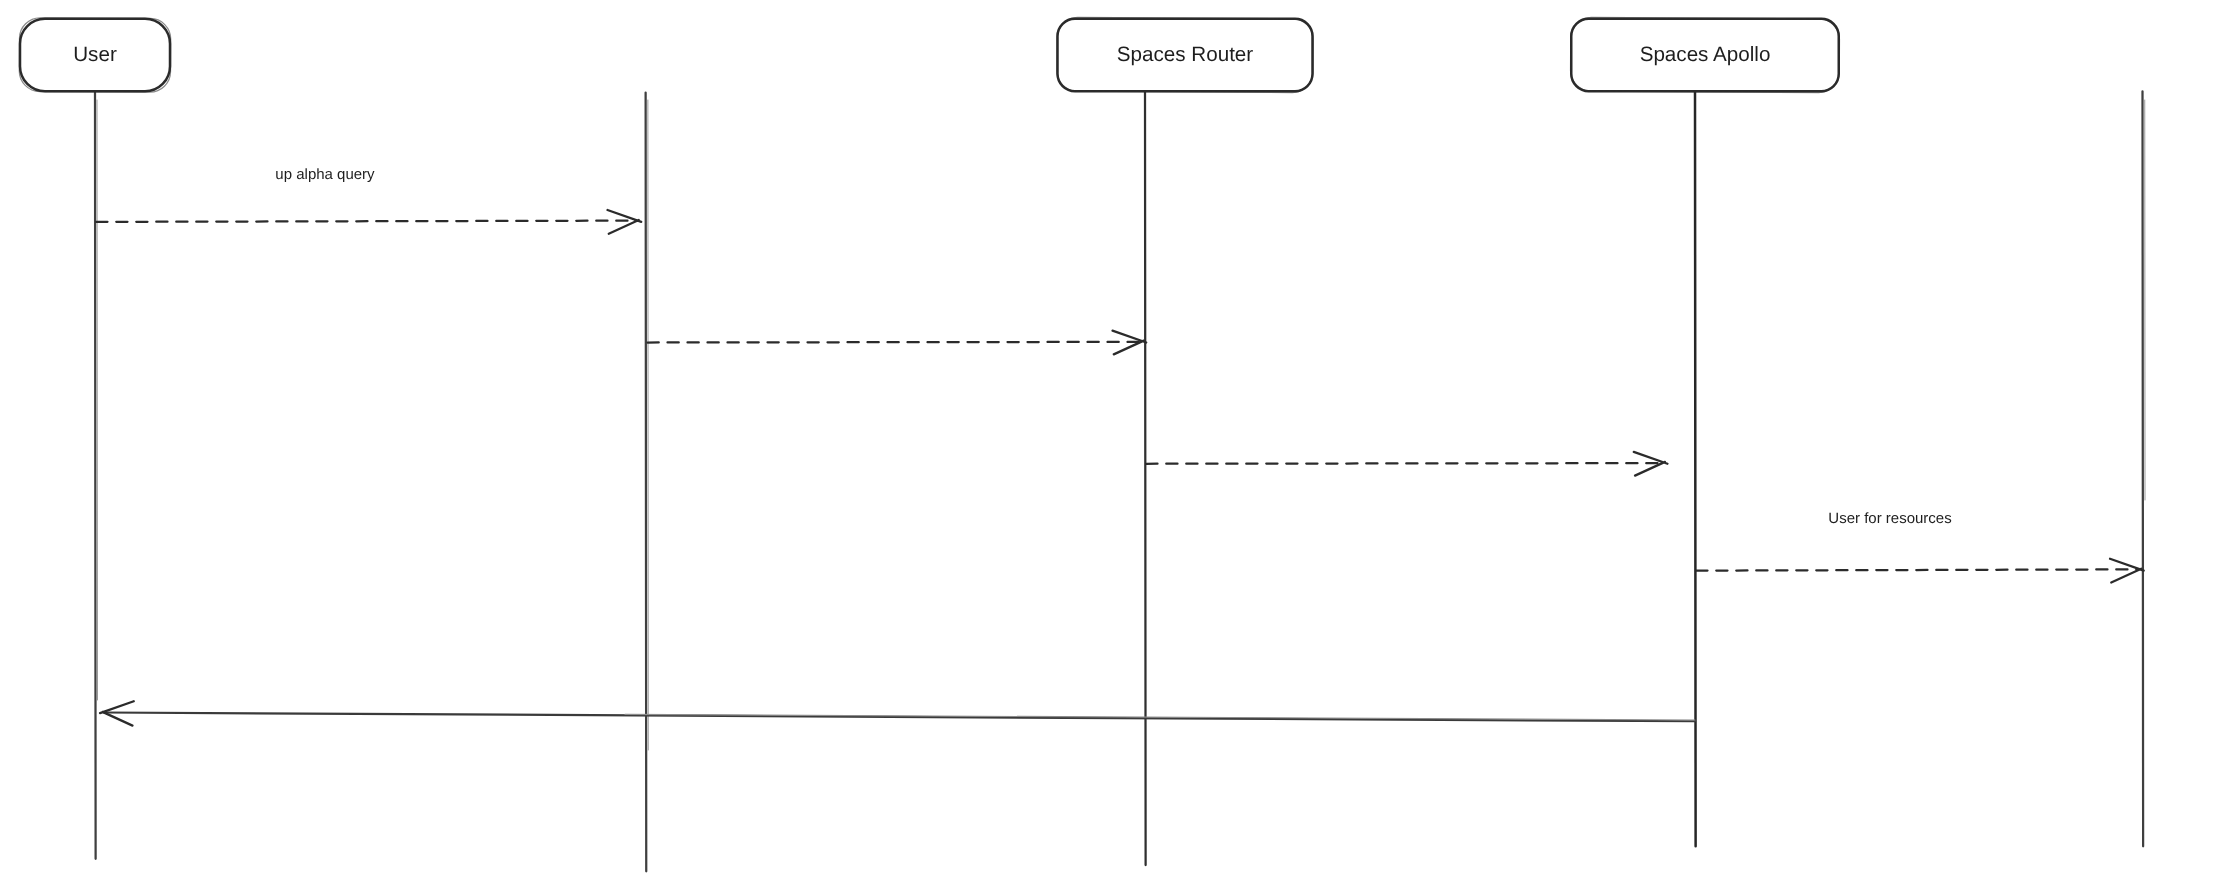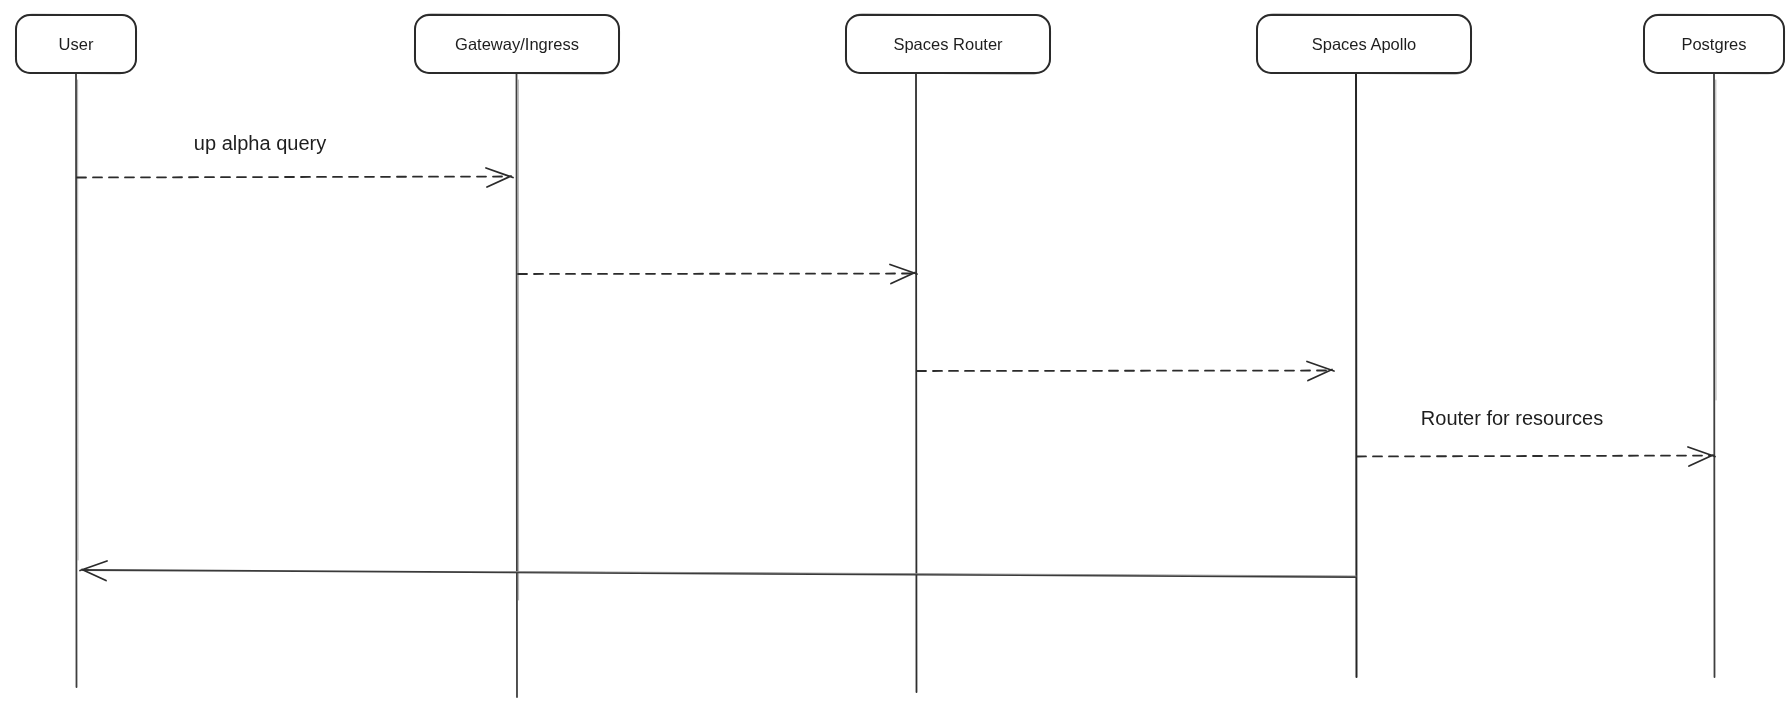--- a/index.html
+++ b/index.html
@@ -30,21 +30,21 @@
     position:absolute;inset:-2px;
     border:1.3px solid rgba(43,43,43,0.55);
     border-radius:17px;
     transform:rotate(0.35deg);
     pointer-events:none;
   }
   .actor-label{white-space:nowrap;}
   .msg-label{
     position:absolute;
     transform:translateX(-50%);
-    font-size:20px;
+    font-size:12px;
     color:#1e1e1e;
     white-space:nowrap;
     z-index:3;
   }
 </style>
 </head>
 <body>
 
 <div class="canvas">
 
@@ -89,37 +89,31 @@
       <path d="M1688 447 L1715 456.5 M1689 466 L1713 455"></path>
     </g>
 
     <g stroke="#2b2b2b">
       <path d="M1356 577 L83 570" stroke="#3a3a3a"></path>
       <path d="M1356 576 L500 571.5" stroke="#8c8c8c" stroke-width="0.9"></path>
       <path d="M107 561 L80 570.5 M106 580.5 L82 569.5"></path>
     </g>
   </svg>
 
-  <div class="actor" style="left:15px;width:122px;">
+  <div class="actor" style="left:15px;width:122px;border-radius:21px;">
     <span class="actor-label">User</span>
   </div>
 
-  <div class="actor" style="left:414px;width:206px;">
-    <span class="actor-label">Gateway/Ingress</span>
-  </div>
 
   <div class="actor" style="left:845px;width:206px;">
     <span class="actor-label">Spaces Router</span>
   </div>
 
   <div class="actor" style="left:1256px;width:216px;">
     <span class="actor-label">Spaces Apollo</span>
   </div>
 
-  <div class="actor" style="left:1643px;width:142px;">
-    <span class="actor-label">Postgres</span>
-  </div>
 
   <div class="msg-label" style="left:260px;top:132px;">up alpha query</div>
 
-  <div class="msg-label" style="left:1512px;top:407px;">Router for resources</div>
+  <div class="msg-label" style="left:1512px;top:407px;">User for resources</div>
 
 </div>
 
 </body></html>

